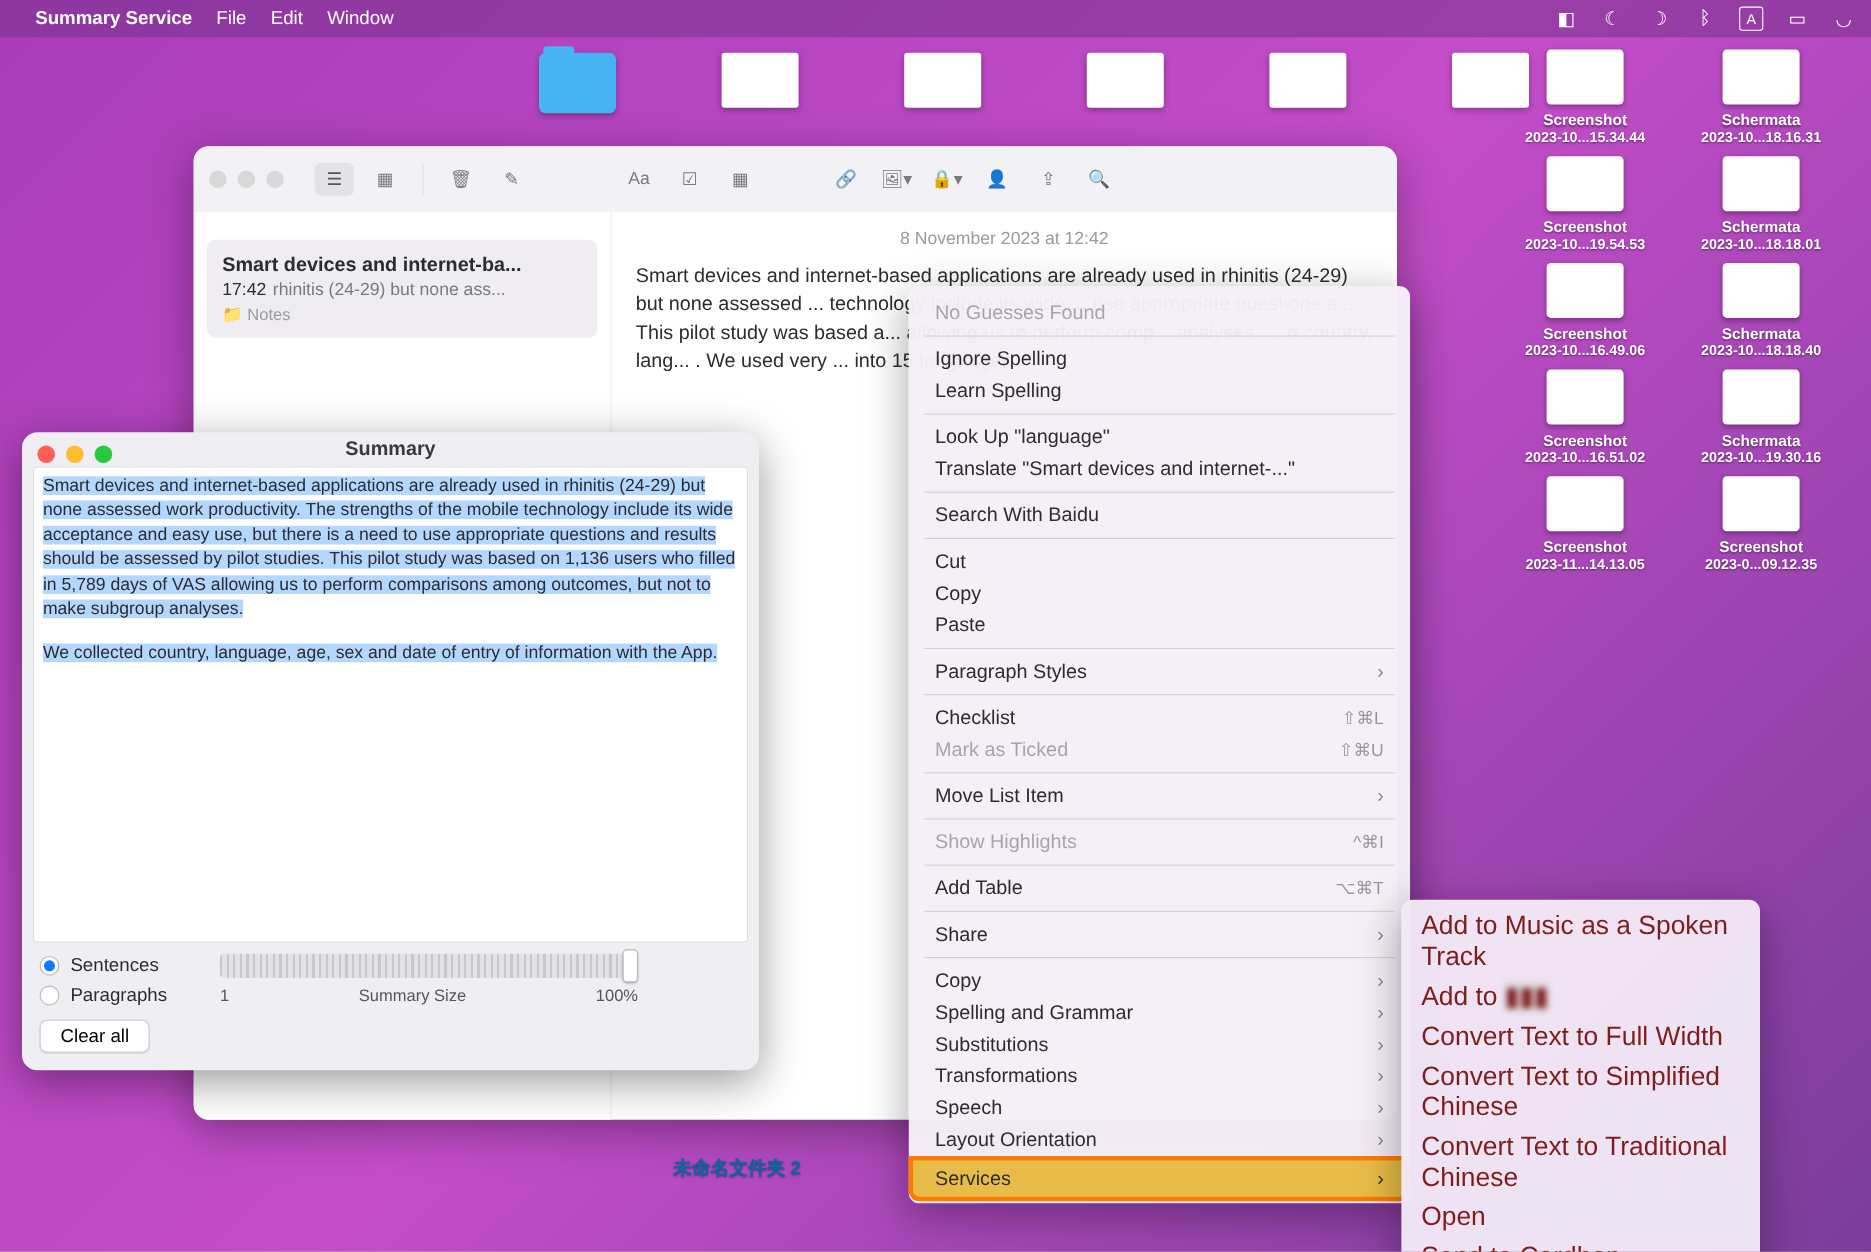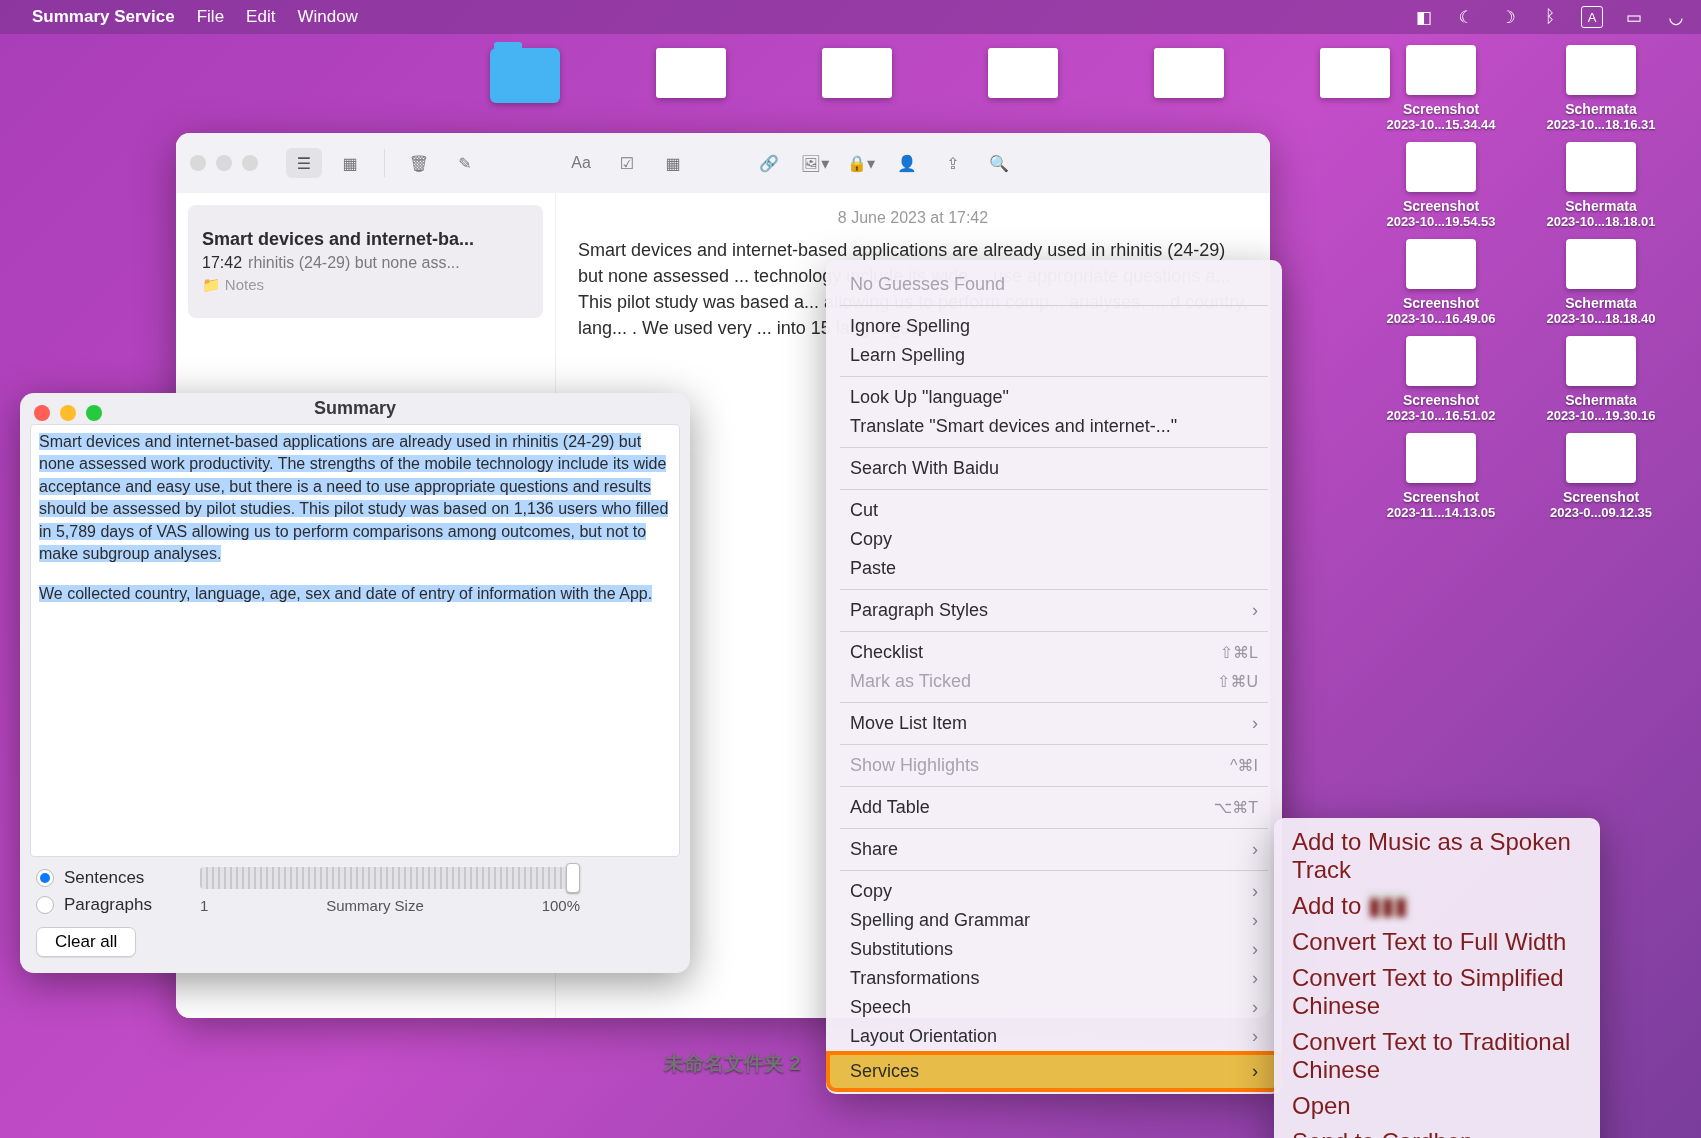--- a/index.html
+++ b/index.html
@@ -24,21 +24,21 @@
 
 
 .notes-win { position: absolute; left: 176px; top: 133px; width: 1094px; height: 885px; background: #fff; border-radius: 14px; box-shadow: 0 10px 40px rgba(0,0,0,0.35); overflow: hidden; }
 .notes-toolbar { height: 60px; display: flex; align-items: center; padding: 0 14px; background: #f2f1f5; gap: 10px; }
 .traffic { display: flex; gap: 10px; margin-right: 18px; }
 .traffic span { width: 16px; height: 16px; border-radius: 50%; background: #d9d9d9; }
 .tbtn { width: 36px; height: 30px; display: flex; align-items: center; justify-content: center; color: #7a7a7d; border-radius: 6px; }
 .tbtn.active { background: #e3e2e7; color: #555; }
 .notes-body { display: flex; height: calc(100% - 60px); }
 .notes-side { width: 380px; background: #fff; border-right: 1px solid #eee; padding: 12px; }
-.note-item { background: #efedf2; border-radius: 8px; padding: 24px 14px; }
+.note-item { background: #efedf2; border-radius: 8px; padding: 12px 14px; margin-top: 13px; }
 .note-item .title { font-weight: 700; font-size: 18px; color: #2c2c2e; margin-bottom: 4px; white-space: nowrap; overflow: hidden; text-overflow: ellipsis; }
 .note-item .sub { font-size: 16px; color: #7a7a7d; white-space: nowrap; overflow: hidden; text-overflow: ellipsis; }
 .note-item .sub .time { color: #2c2c2e; font-weight: 500; margin-right: 6px; }
 .note-item .folder { font-size: 15px; color: #9a9a9d; margin-top: 4px; }
 .notes-main { flex: 1; padding: 16px 22px; }
 .note-date { text-align: center; color: #9a9a9d; font-size: 16px; margin-bottom: 10px; }
 .note-text { font-size: 18px; color: #2c2c2e; line-height: 1.45; }
 
 
 .ctxmenu { position: absolute; left: 826px; top: 260px; width: 456px; background: rgba(245,240,248,0.97); border-radius: 10px; box-shadow: 0 10px 40px rgba(0,0,0,0.35); padding: 6px 0; font-size: 18px; color: #2c2c2e; border: 4px solid transparent; }
@@ -66,21 +66,21 @@
 .sum-body .seltext { background: #b4d7ff; display: inline; line-height: 1.4; }
 .sum-controls { padding: 10px 16px 16px; display: grid; grid-template-columns: 150px 1fr 80px; align-items: center; gap: 6px 14px; font-size: 17px; color: #2c2c2e; }
 .radio { display: flex; align-items: center; gap: 10px; }
 .radio .dot { width: 18px; height: 18px; border-radius: 50%; border: 1px solid #bbb; background: #fff; display: flex; align-items: center; justify-content: center; }
 .radio .dot.on::after { content:''; width: 10px; height: 10px; border-radius: 50%; background: #0a7aff; }
 .slider { height: 22px; background: linear-gradient(90deg, #999 0%, #999 100%); border-radius: 4px; position: relative; background: repeating-linear-gradient(90deg,#c8c7cb 0 2px,#e3e2e6 2px 6px); }
 .slider .knob { position: absolute; right: 0; top: -4px; width: 14px; height: 30px; background: #fff; border: 1px solid #bbb; border-radius: 4px; box-shadow: 0 1px 2px rgba(0,0,0,0.3); }
 .btn { background: #fff; border: 1px solid #ccc; border-radius: 7px; padding: 4px 18px; font-size: 17px; box-shadow: 0 1px 1px rgba(0,0,0,0.08); }
 
 
-.folder-lbl { position: absolute; left: 664px; top: 1050px; color: #737373; font-size: 20px; font-weight: 600; text-shadow: 0 1px 2px rgba(0,0,0,0.5); }
+.folder-lbl { position: absolute; left: 612px; top: 1050px; color: #0369a1; font-size: 17px; font-weight: 600; text-shadow: 0 1px 2px rgba(0,0,0,0.5); }
 
 
 .top-thumbs { position: absolute; left: 490px; top: 48px; display: flex; gap: 96px; }
 .top-thumbs .thumb, .top-thumbs .folder-ico { box-shadow: 0 2px 6px rgba(0,0,0,0.3); }
 </style>
 </head>
 <body>
 
 <div class="menubar">
   <span class="apple"></span>
@@ -187,21 +187,21 @@
   </div>
   <div class="notes-body">
     <div class="notes-side">
       <div class="note-item">
         <div class="title">Smart devices and internet-ba...</div>
         <div class="sub"><span class="time">17:42</span><span>rhinitis (24-29) but none ass...</span></div>
         <div class="folder">📁 <span>Notes</span></div>
       </div>
     </div>
     <div class="notes-main">
-      <div class="note-date">8 June 2023 at 17:42</div>
+      <div class="note-date">8 November 2023 at 12:42</div>
       <div class="note-text">Smart devices and internet-based applications are already used in rhinitis (24-29) but none assessed ... technology include its wide ... use appropriate questions a... This pilot study was based a... allowing us to perform comp... analyses. ... d country, lang... . We used very ... into 15 languages</div>
     </div>
   </div>
 </div>
 
 <div class="ctxmenu">
   <div class="item disabled">
       <span>No Guesses Found</span>
     </div>
   <div class="sep"></div>

